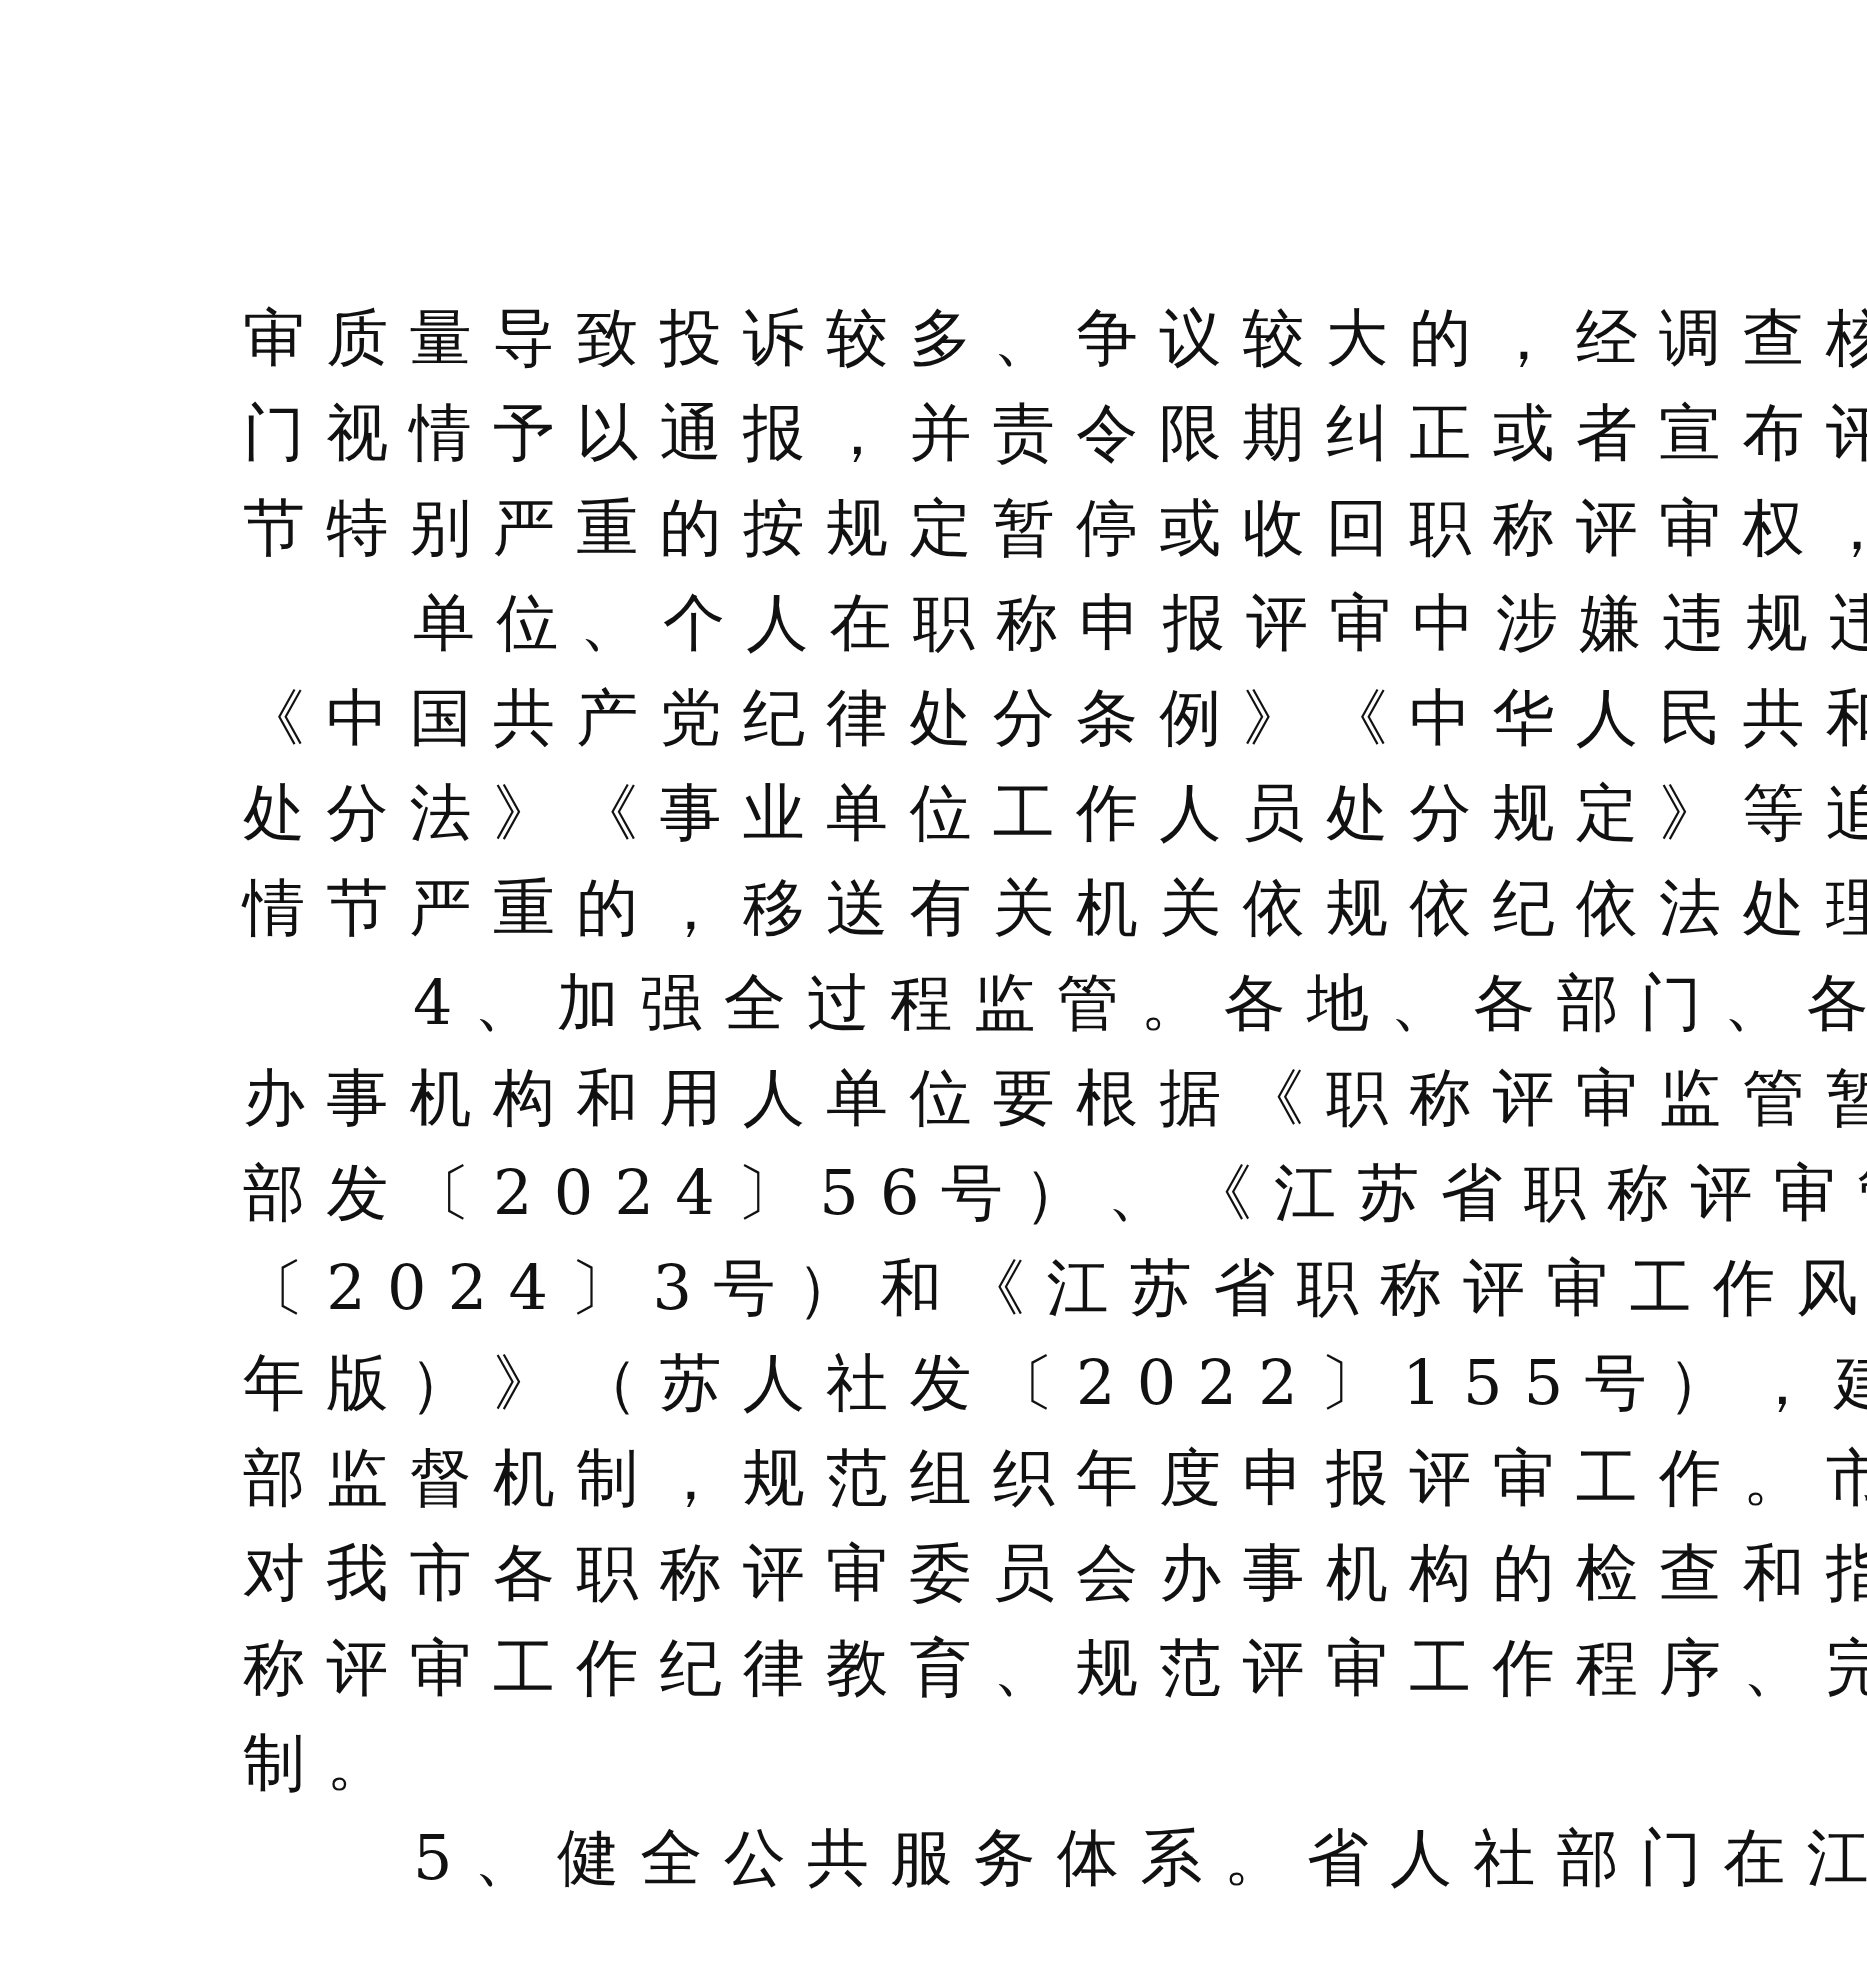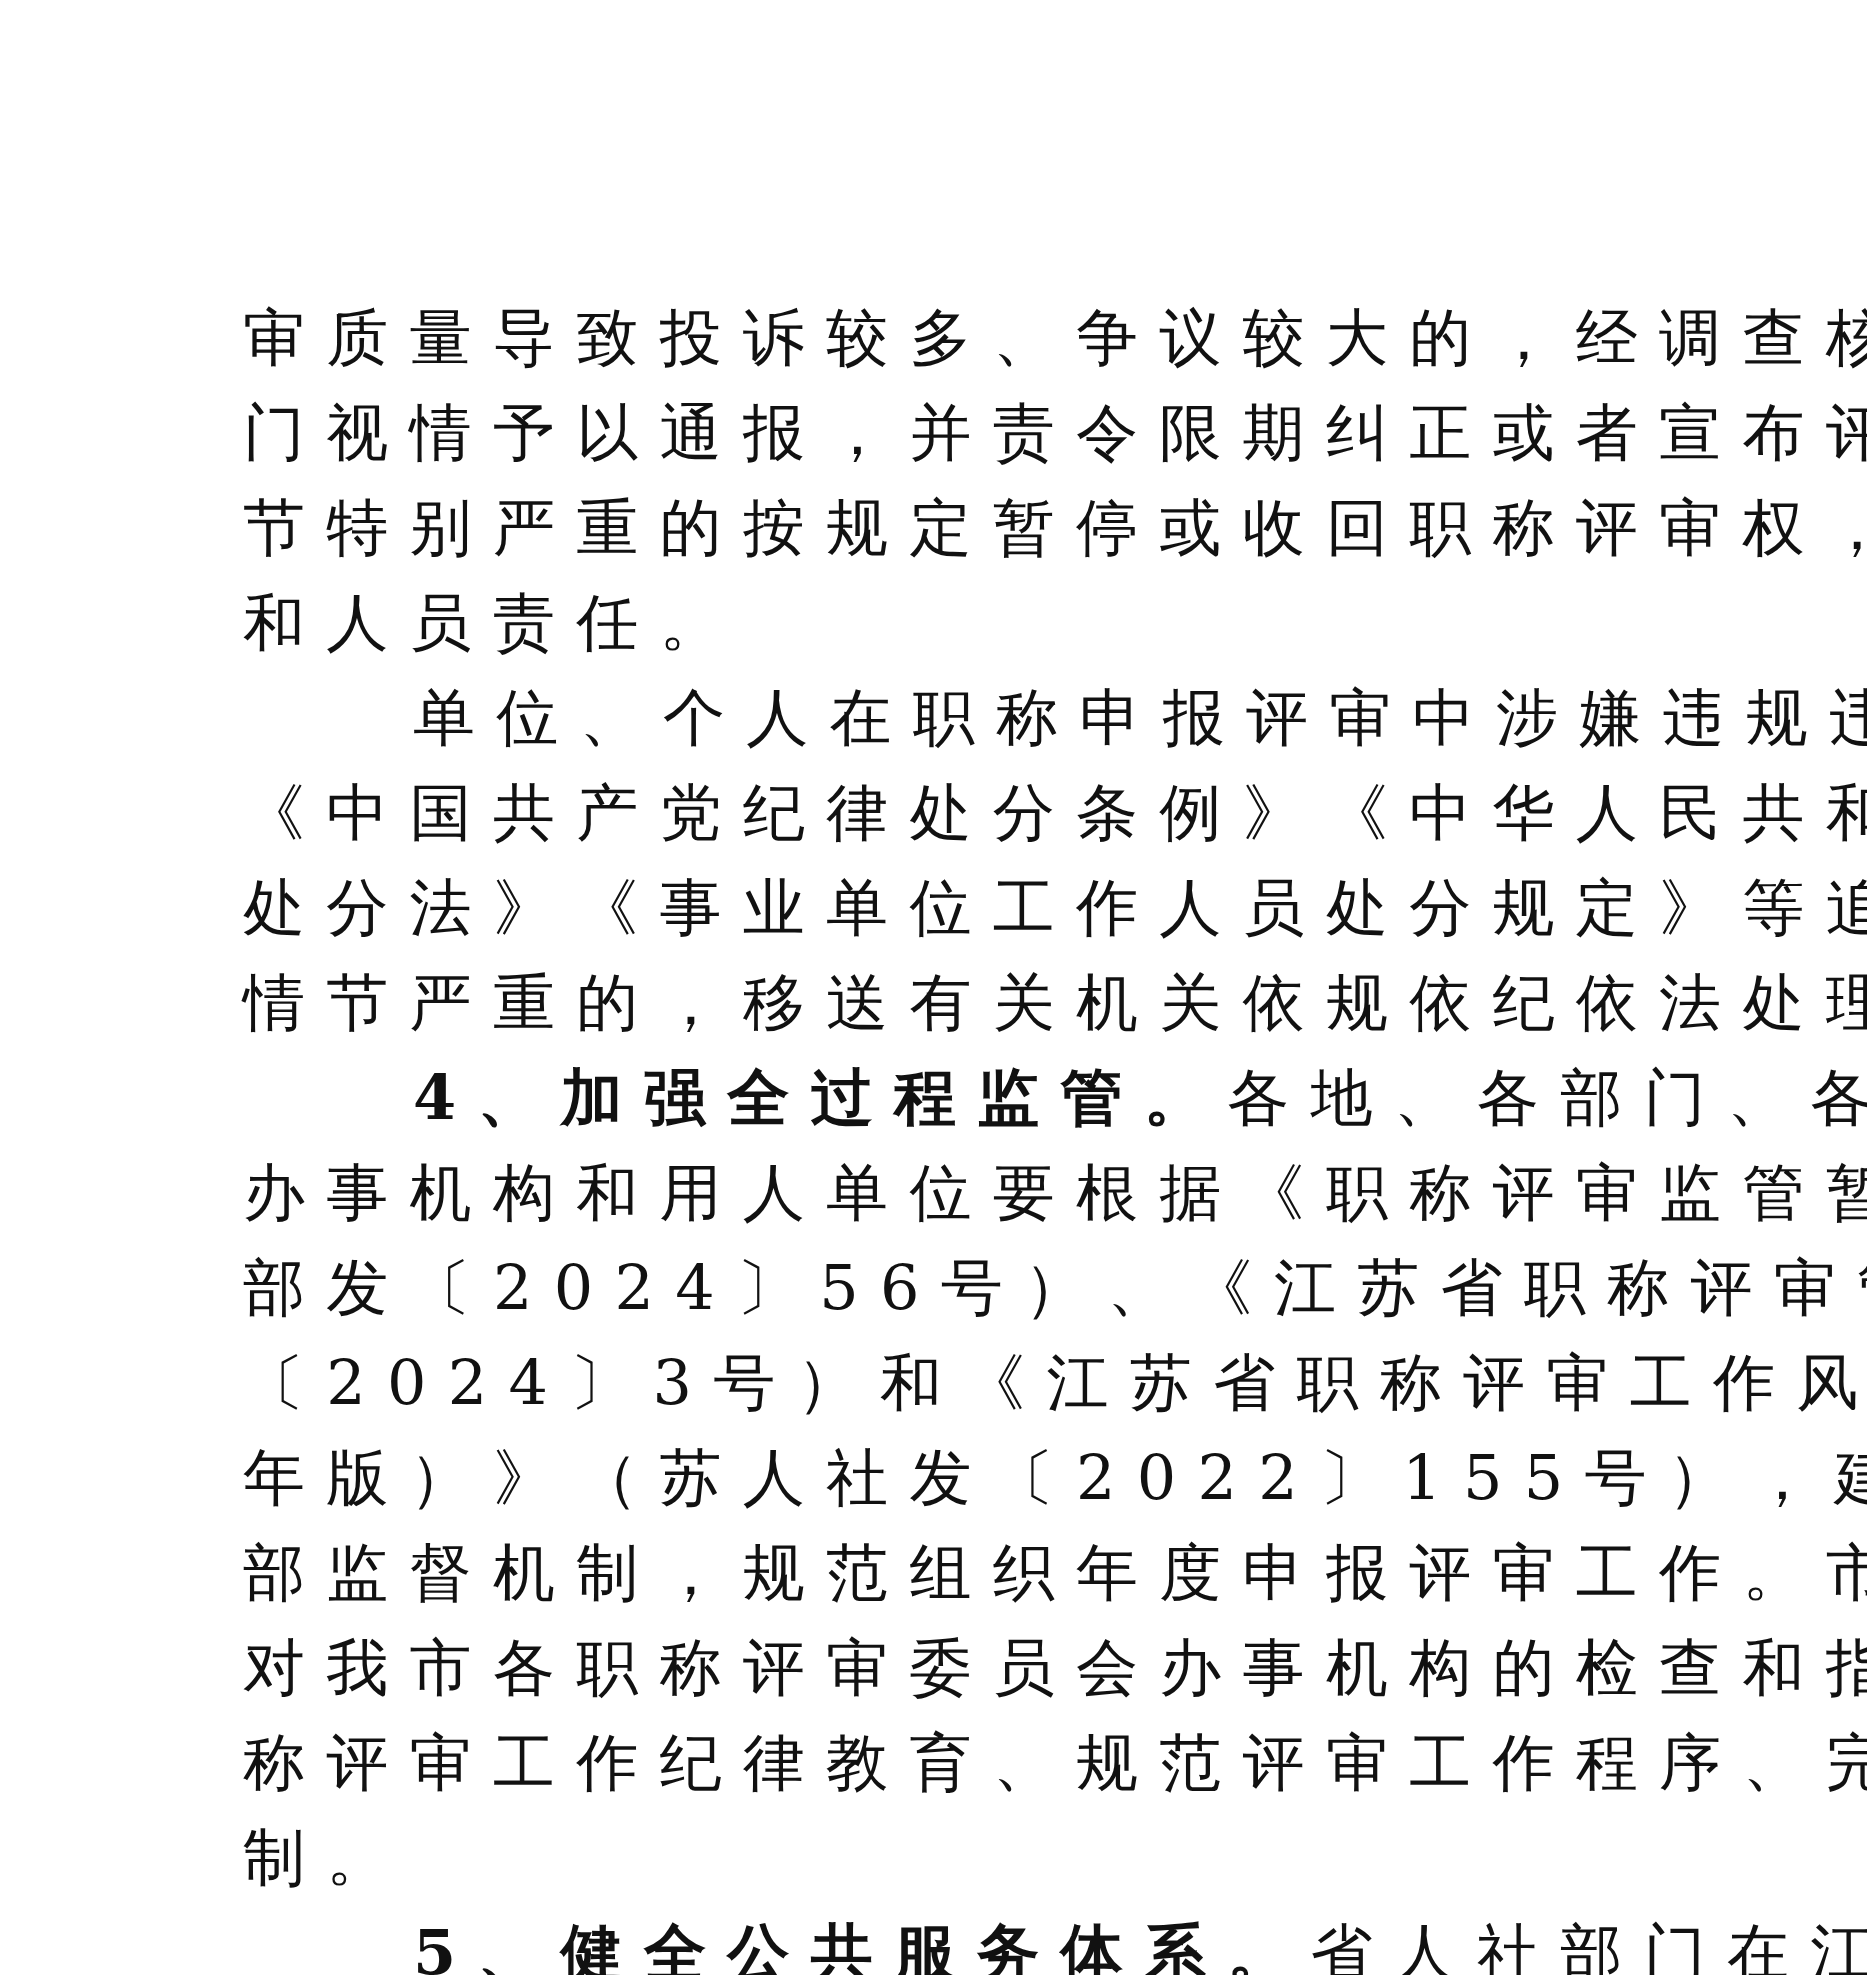--- a/index.html
+++ b/index.html
@@ -4,32 +4,31 @@
 <style>
   html, body { margin: 0; padding: 0; background: #ffffff; }
   body { width: 1868px; height: 2648px; position: relative; overflow: hidden;
          font-family: "DejaVu Serif", "Liberation Serif", serif; color: #111111; }
   .page { position: absolute; left: 0; top: 0; width: 1868px; height: 2648px; background: #ffffff; }
   .body-text { position: absolute; left: 243px; top: 290px; width: 1367px; }
   .line { height: 95px; line-height: 95px; font-size: 62px; white-space: nowrap;
           letter-spacing: 21.3px; text-align: justify; text-align-last: justify; }
   .line.last { text-align-last: left; }
   .line.indent { padding-left: 170px; }
-  .bold { font-weight: bold; }
+  .bold { font-weight: normal; }
 </style>
 </head>
 <body>
 
 <div class="page">
   <div class="body-text">
 
     <div class="line">审质量导致投诉较多、争议较大的，经调查核实后由省人社部</div>
     <div class="line">门视情予以通报，并责令限期纠正或者宣布评审结果无效；情</div>
     <div class="line">节特别严重的按规定暂停或收回职称评审权，并追究相关单位</div>
-    <div class="line last">和人员责任。</div>
 
     <div class="line indent">单位、个人在职称申报评审中涉嫌违规违纪违法的，按照</div>
     <div class="line">《中国共产党纪律处分条例》《中华人民共和国公职人员政务</div>
     <div class="line">处分法》《事业单位工作人员处分规定》等追究其相应责任。</div>
     <div class="line last">情节严重的，移送有关机关依规依纪依法处理。</div>
 
     <div class="line indent">
       <span class="bold">4、加强全过程监管。</span><span>各地、各部门、各职称评审委员会</span>
     </div>
     <div class="line">办事机构和用人单位要根据《职称评审监管暂行办法》（人社</div>

